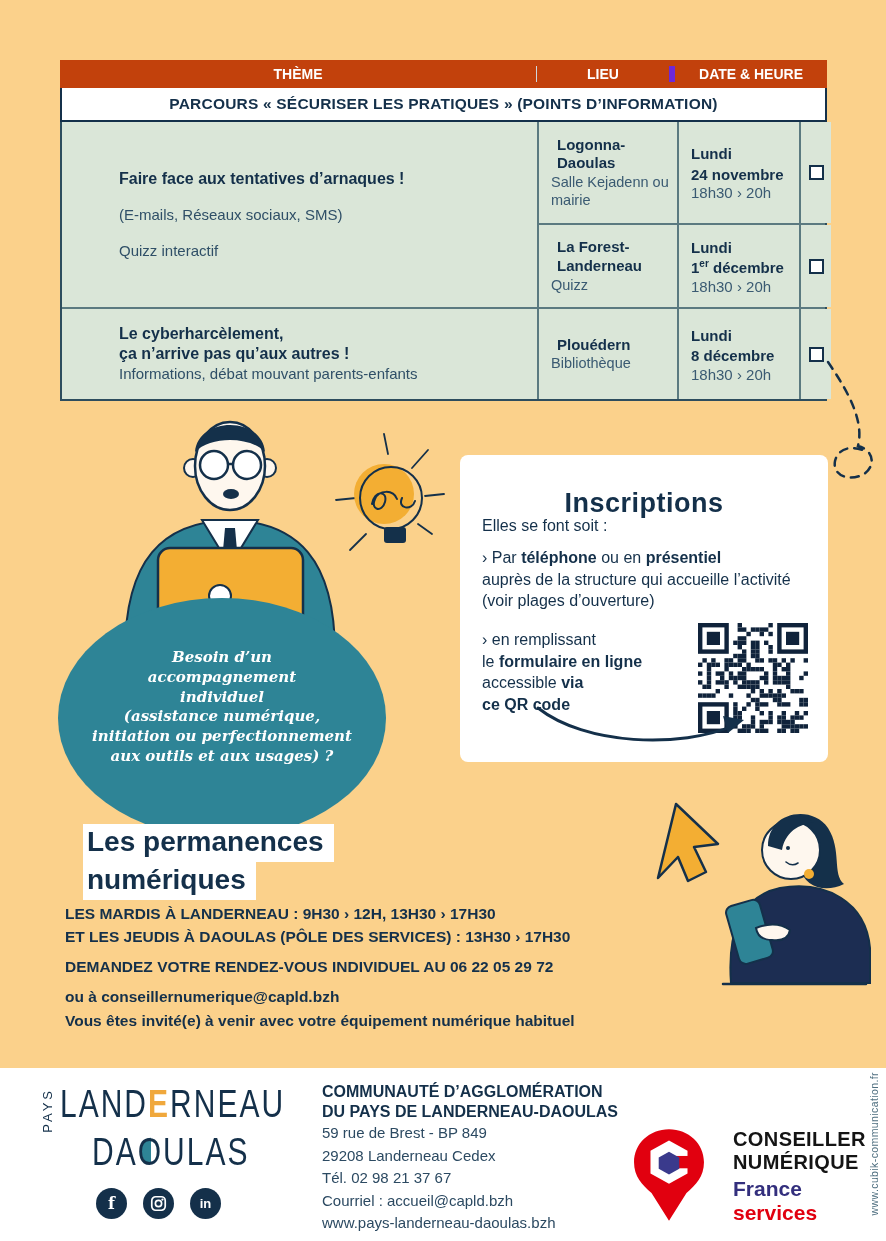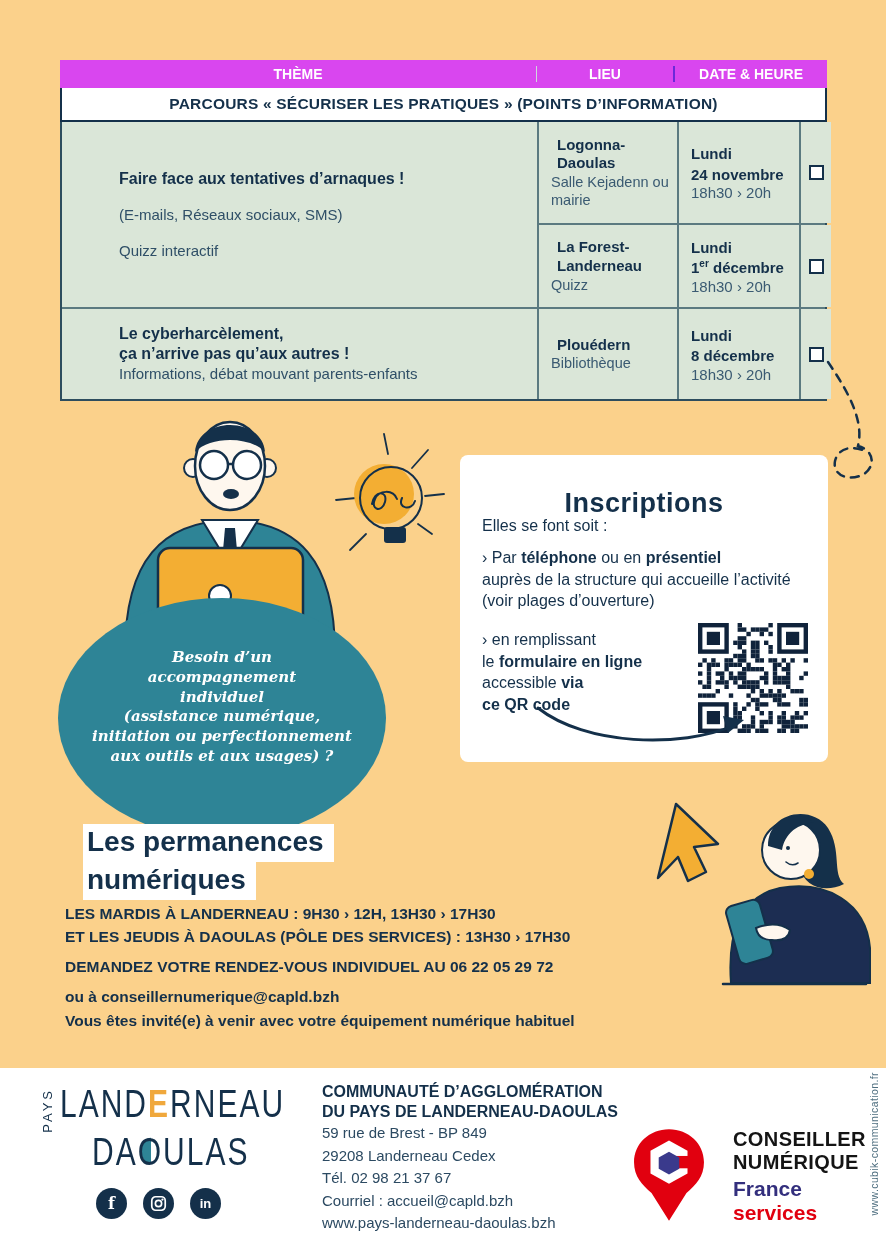--- a/index.html
+++ b/index.html
@@ -1,24 +1,24 @@
 <!DOCTYPE html>
 <html><head>
 <meta charset="utf-8">
 <style>
   * { margin:0; padding:0; box-sizing:border-box; }
   body { background:#888; font-family:"Liberation Sans", sans-serif; }
   .poster { position:relative; width:886px; height:1241px; background:#fbd18b; overflow:hidden; margin:0 auto; }
 
   
   .tbl { position:absolute; left:60px; top:60px; width:767px; }
-  .tbl-head { display:flex; background:#d946ef; height:28px; align-items:center; color:#fff; font-weight:bold; font-size:14px; }
+  .tbl-head { display:flex; background:#c2410c; height:28px; align-items:center; color:#fff; font-weight:bold; font-size:14px; }
   .th { text-align:center; }
   .th-theme { width:477px; border-right:1px solid #cfd6dd; }
-  .th-lieu  { width:138px; border-right:2px solid #6d28d9; }
+  .th-lieu  { width:138px; border-right:6px solid #6d28d9; }
   .th-date  { width:152px; }
   .tbl-band { background:#fff; border:2px solid #14304a; border-top:0; height:34px; display:flex; align-items:center; justify-content:center; color:#14304a; font-weight:bold; font-size:15.5px; letter-spacing:.2px; }
   .tbl-body { display:grid; grid-template-columns:475px 138px 120px 30px; grid-template-rows:101px 82px 90px; gap:2px; background:#5b7a80; border:2px solid #2d4d5e; border-top:0; }
   .cell { background:#dae6d8; display:flex; flex-direction:column; justify-content:center; }
   .cell-theme { padding-left:57px; padding-right:10px; }
   .span2 { grid-row:1/3;gap:16px; }
   .cell-place, .cell-date { padding-left:12px; padding-right:4px; }
   .cell-check { align-items:center; }
   .checkbox { width:15px; height:15px; background:#fff; border:2px solid #14304a; cursor:pointer; }
   .t-title { font-weight:bold; font-size:16px; color:#14304a; line-height:1.25; }

